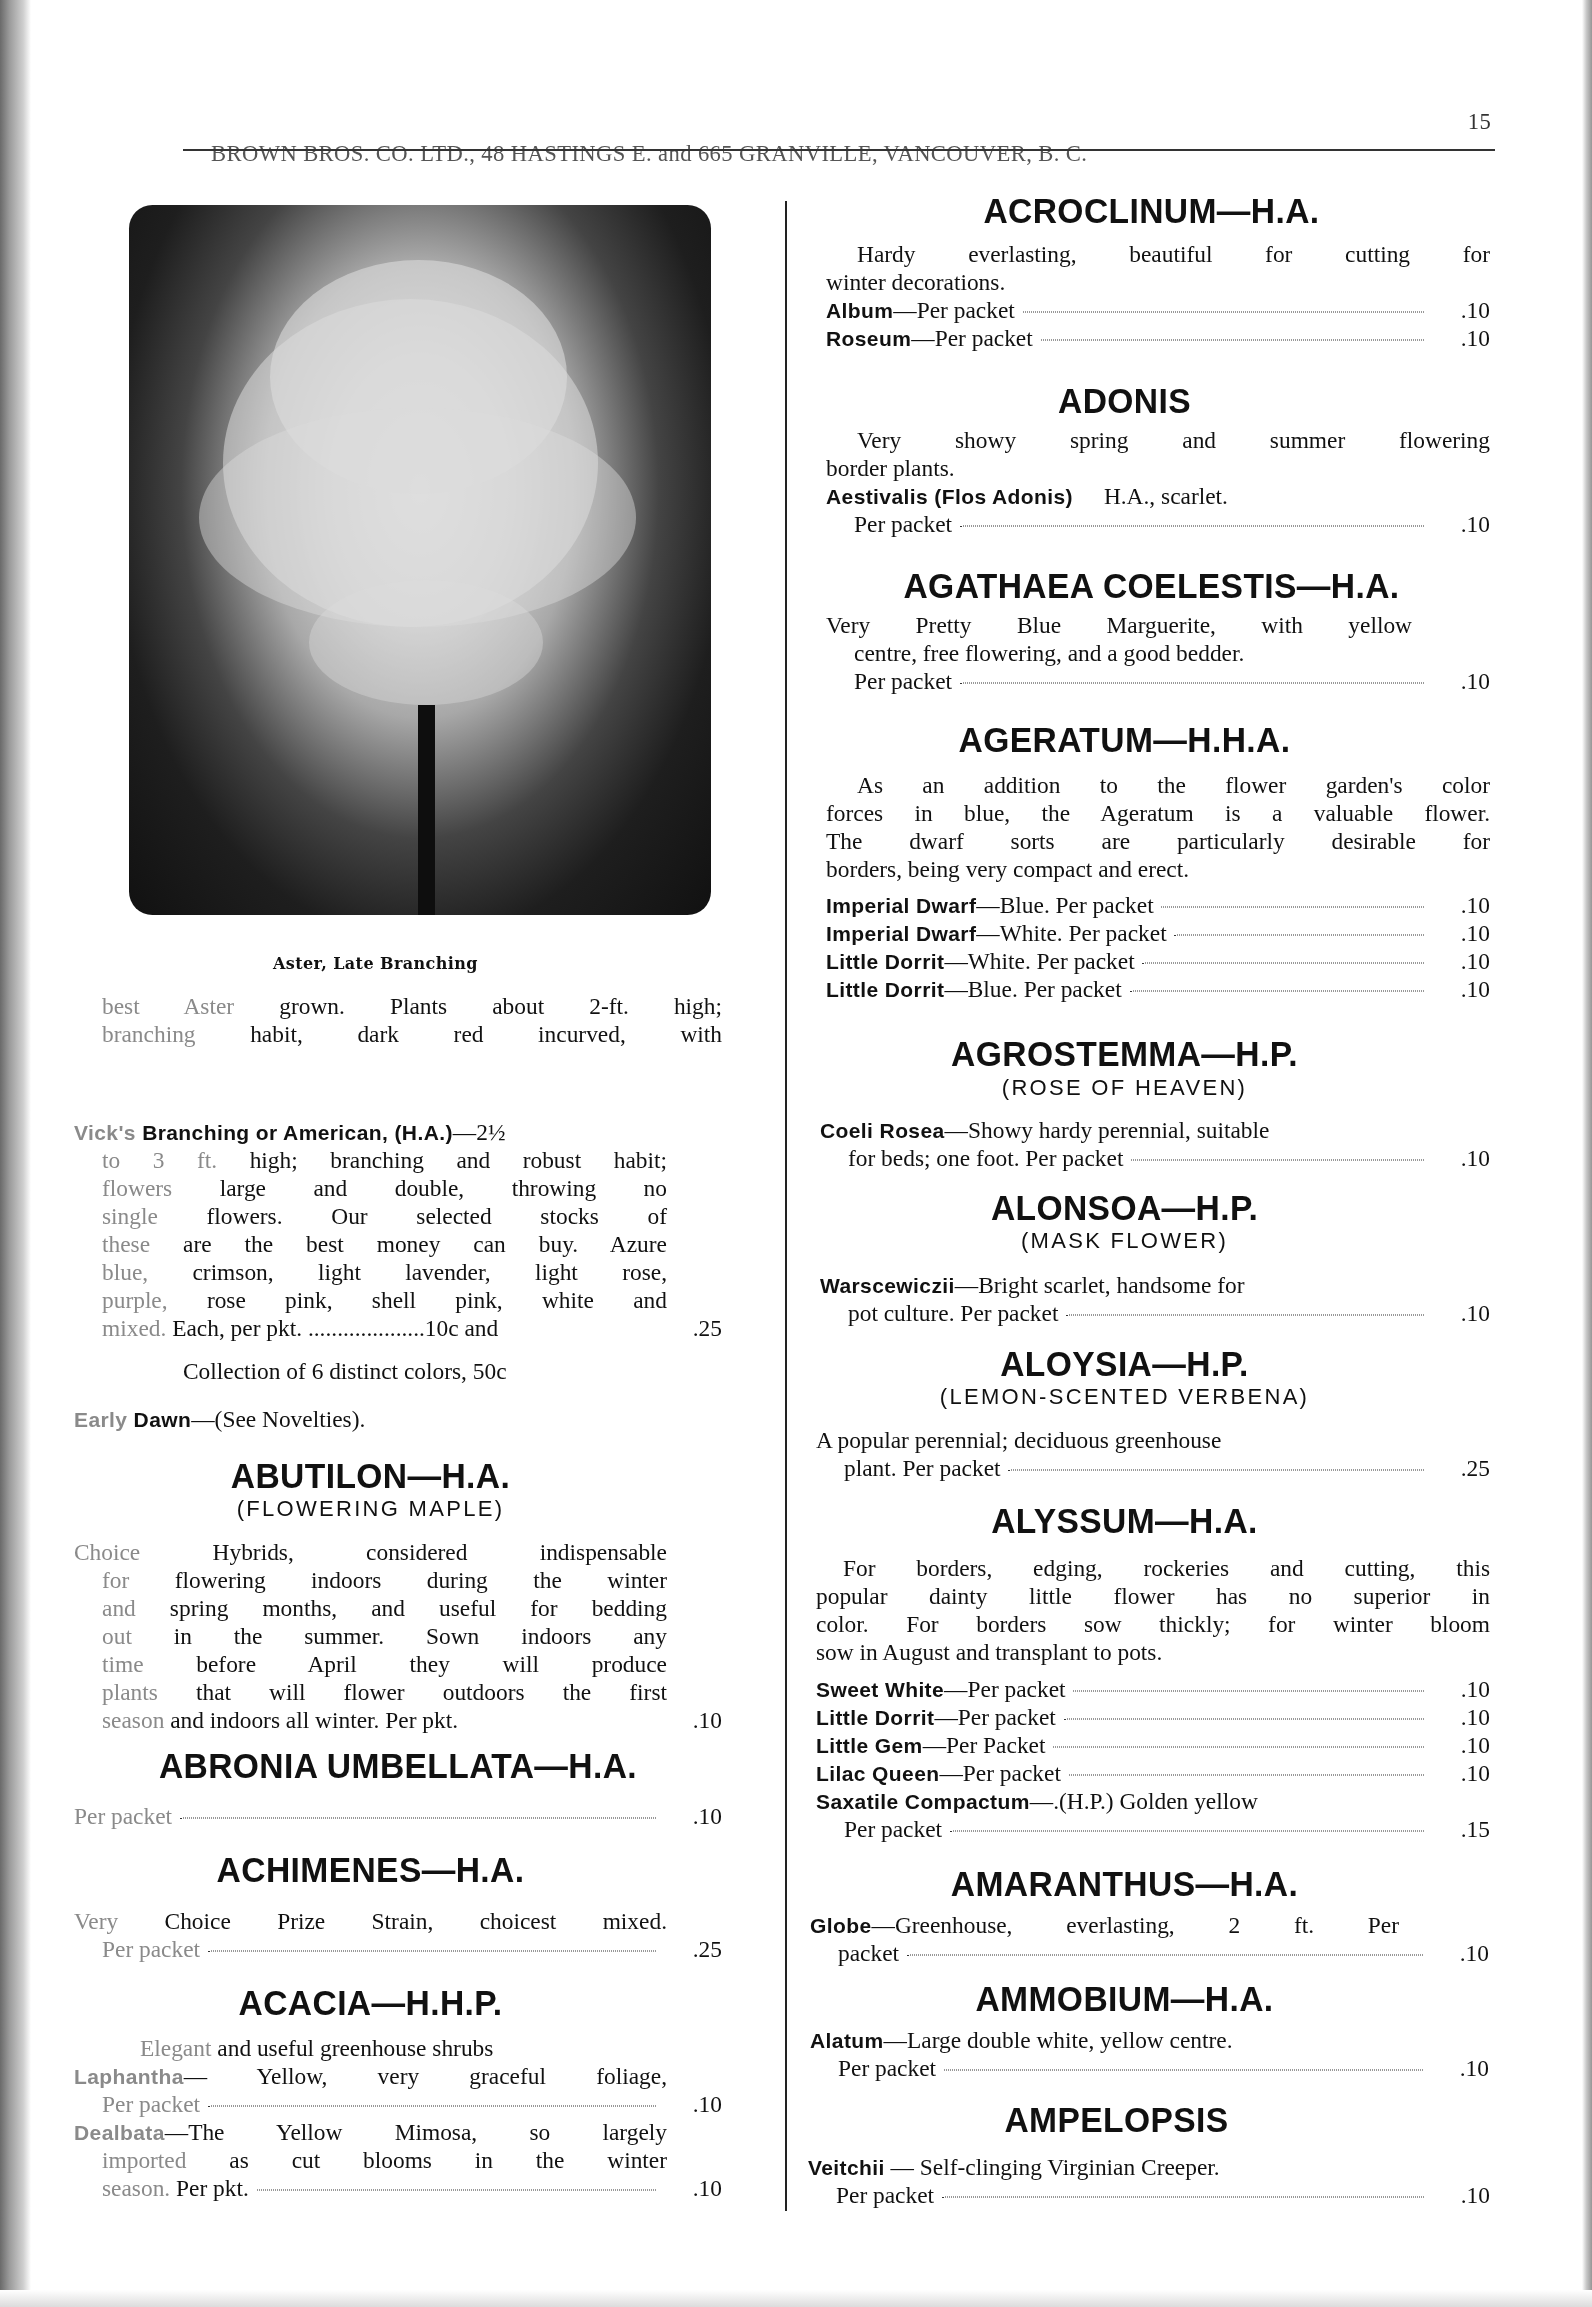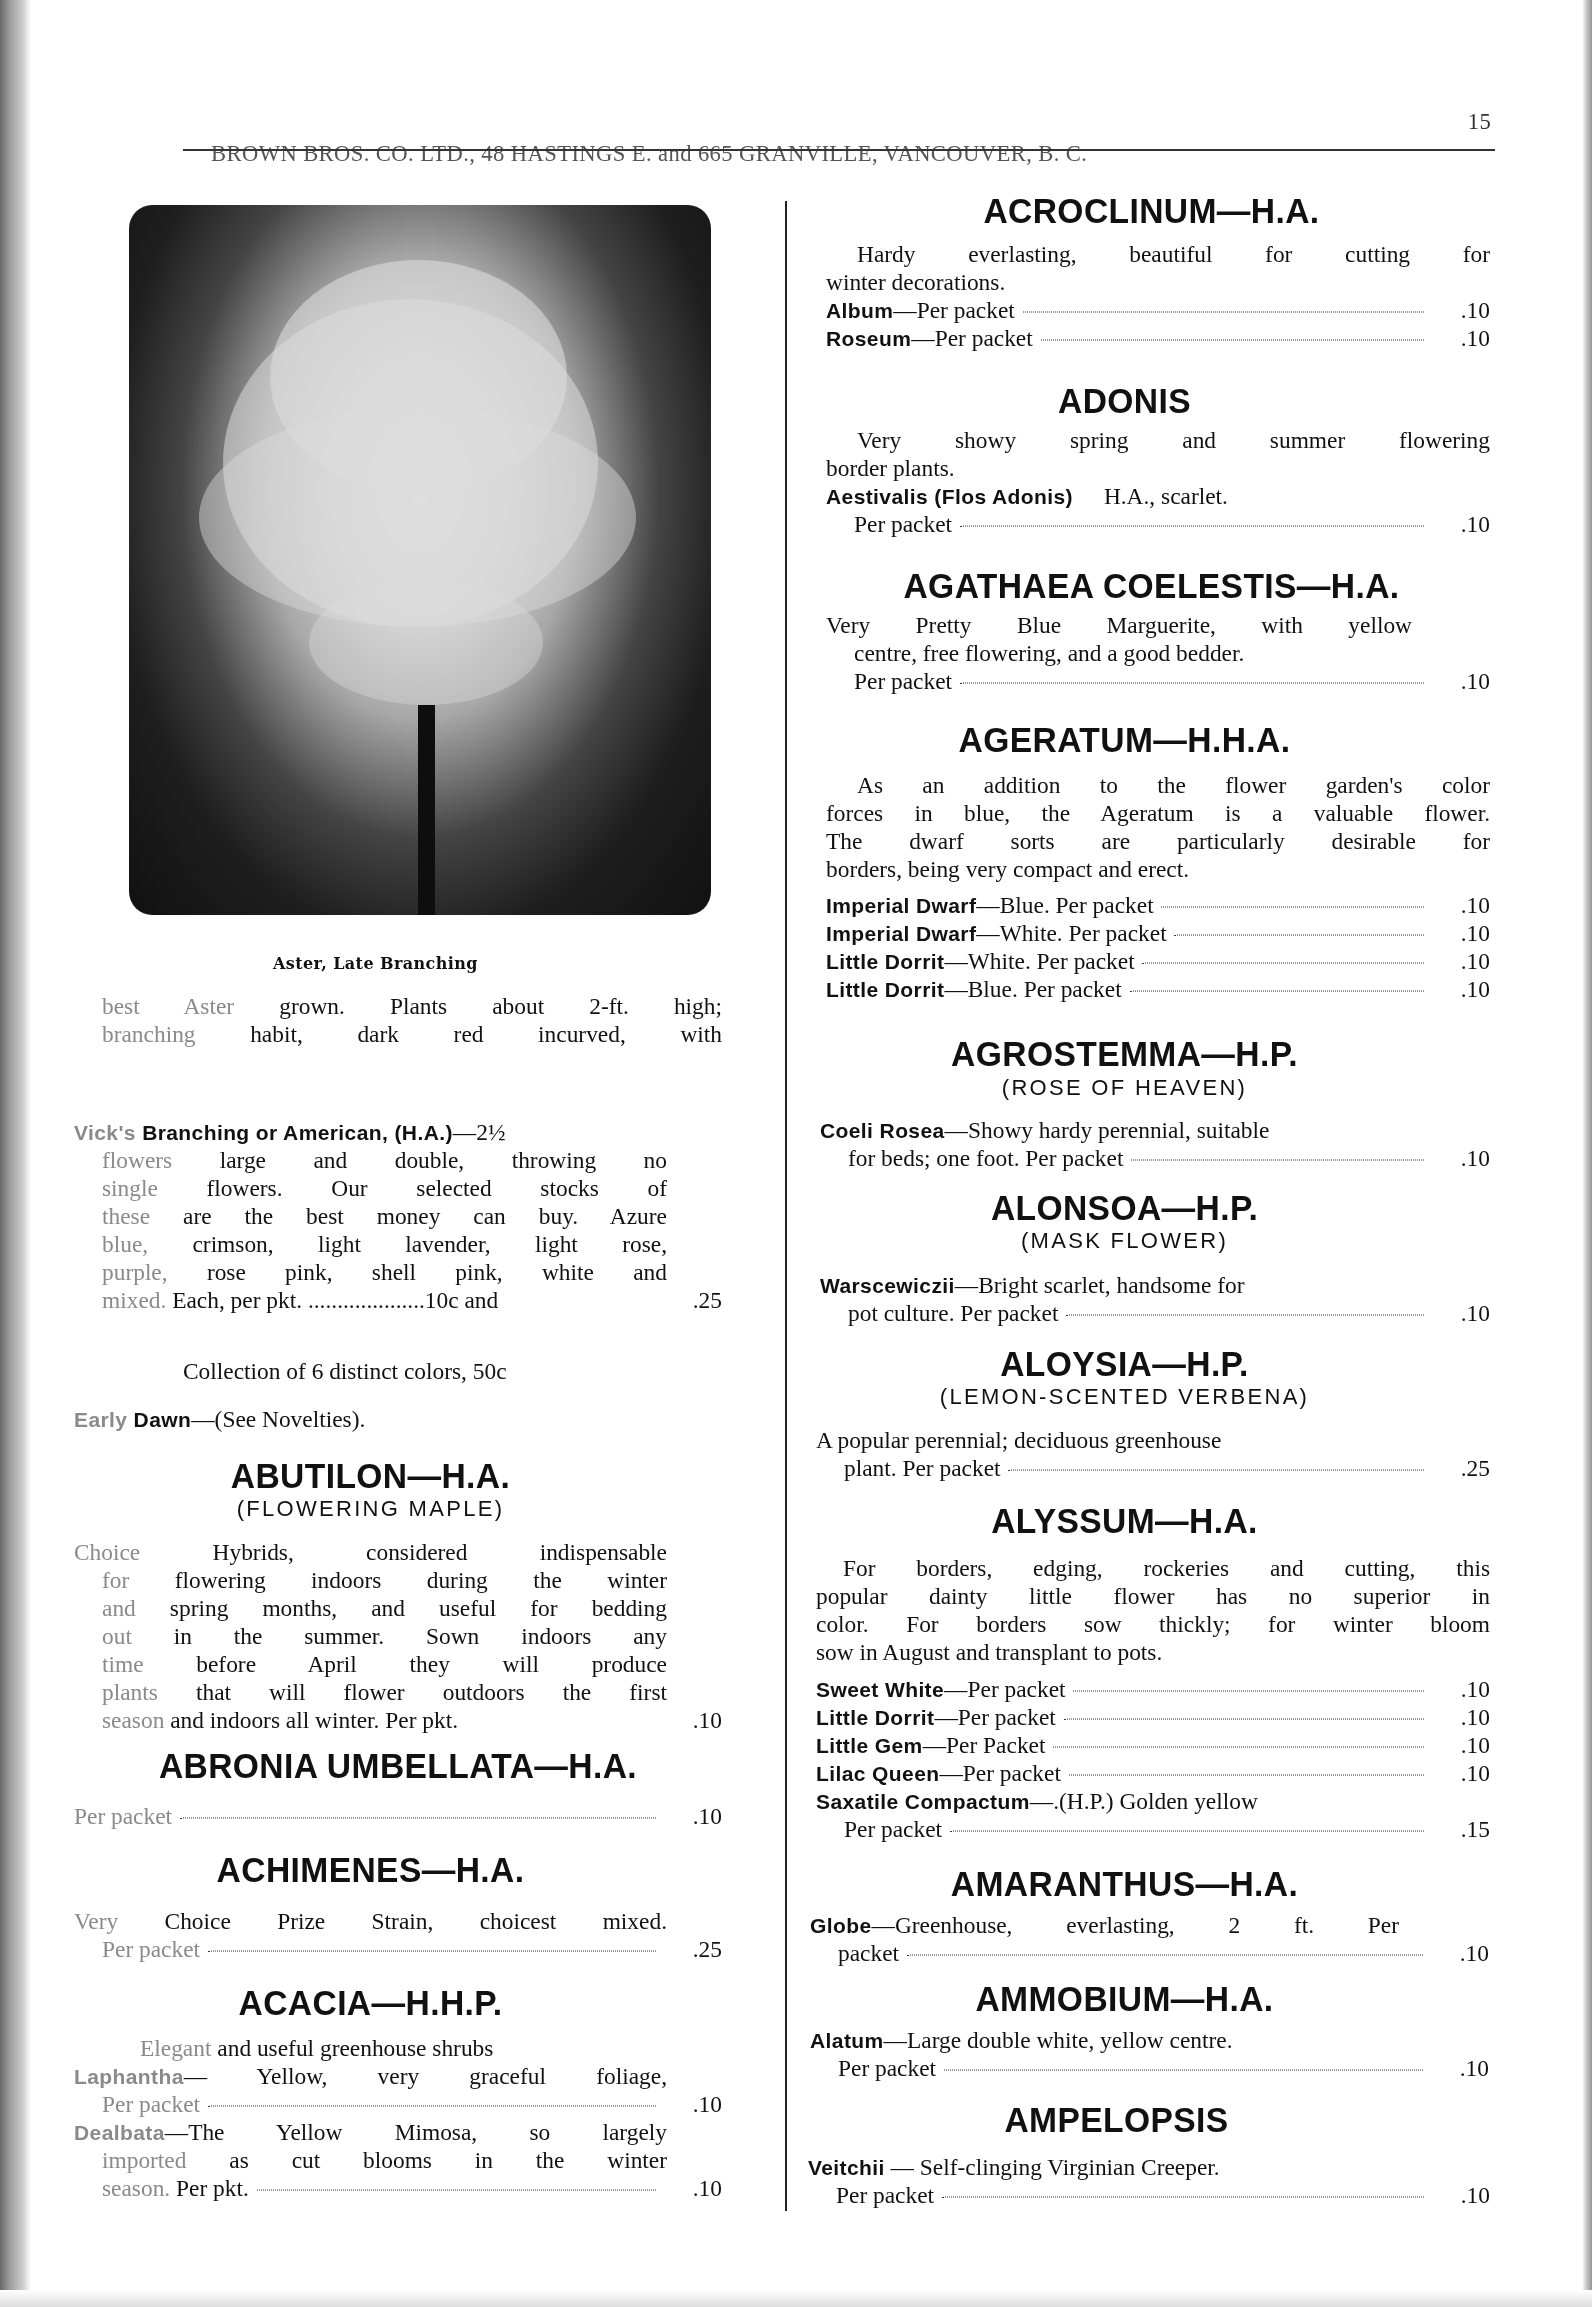--- a/index.html
+++ b/index.html
@@ -104,20 +104,21 @@
 </div>
 <div class="caption">Aster, Late Branching</div>
 
 <div class="block" style="left:74px;top:992px;width:648px;">
   <div class="line indent just"><span class="faded">best Aster</span><span> grown.  Plants about 2-ft. high;</span></div>
   <div class="line indent just"><span class="faded">branching</span><span> habit, dark red incurved, with</span></div>
 </div>
 
 <div class="block" style="left:74px;top:1118px;width:648px;">
   <div class="line" style="width:593px"><span class="faded bold-sans">Vick's</span><span class="bold-sans"> Branching or American, (H.A.)</span><span>—2½</span></div>
+  <div class="line indent just" style="width:593px"><span class="faded">to 3 ft.</span><span> high; branching and robust habit;</span></div>
   <div class="line indent just" style="width:593px"><span class="faded">flowers</span><span> large and double, throwing no</span></div>
   <div class="line indent just" style="width:593px"><span class="faded">single</span><span> flowers.  Our selected stocks of</span></div>
   <div class="line indent just" style="width:593px"><span class="faded">these</span><span> are the best money can buy.  Azure</span></div>
   <div class="line indent just" style="width:593px"><span class="faded">blue,</span><span> crimson, light lavender, light rose,</span></div>
   <div class="line indent just" style="width:593px"><span class="faded">purple,</span><span> rose pink, shell pink, white and</span></div>
   <div class="price-line indent">
       <span class="txt"><span class="faded">mixed.</span><span>  Each, per pkt. ....................10c and</span></span>
       <span class="dots" style="border-bottom-color:transparent"></span>
       <span class="price">.25</span>
     </div>

